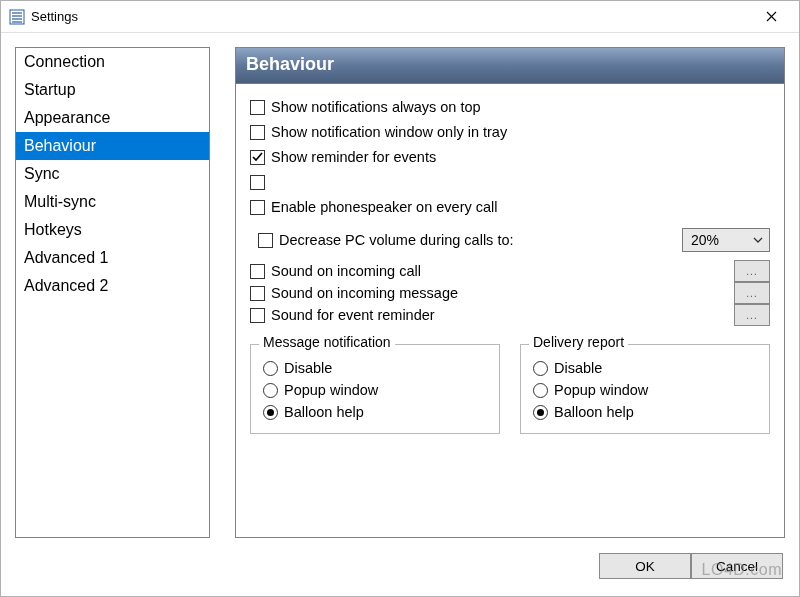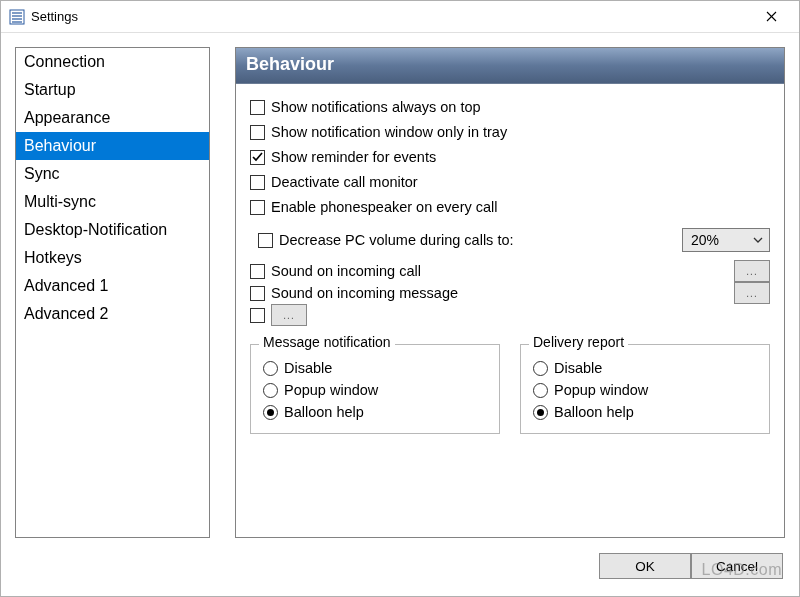--- a/index.html
+++ b/index.html
@@ -252,21 +252,20 @@
 
   <div class="content-area">
 
     <div class="sidebar">
       <div class="sidebar-item">Connection</div>
       <div class="sidebar-item">Startup</div>
       <div class="sidebar-item">Appearance</div>
       <div class="sidebar-item selected">Behaviour</div>
       <div class="sidebar-item">Sync</div>
       <div class="sidebar-item">Multi-sync</div>
-      <div class="sidebar-item">Desktop-Notification</div>
       <div class="sidebar-item">Hotkeys</div>
       <div class="sidebar-item">Advanced 1</div>
       <div class="sidebar-item">Advanced 2</div>
     </div>
 
     <div class="main">
       <div class="main-header">Behaviour</div>
       <div class="main-body">
 
         <div class="check-row">
@@ -289,21 +288,20 @@
                 <polyline points="1,5 4,8 10,1" fill="none" stroke="#000" stroke-width="1.6"></polyline>
               </svg>
           </span>
           <span>Show reminder for events</span>
         </div>
 
         <div class="check-row">
           <span class="checkbox">
             
           </span>
-          <span>Deactivate call monitor</span>
         </div>
 
         <div class="check-row">
           <span class="checkbox">
             
           </span>
           <span>Enable phonespeaker on every call</span>
         </div>
 
         <div class="volume-row">
@@ -332,20 +330,21 @@
             
           </span>
           <span class="label">Sound on incoming message</span>
           <div class="browse-btn">...</div>
         </div>
 
         <div class="sound-row">
           <span class="checkbox">
             
           </span>
+          <span class="label">Sound for event reminder</span>
           <div class="browse-btn">...</div>
         </div>
 
         <div class="groups">
 
           <div class="group">
             <span class="legend">Message notification</span>
             <div class="radio-row">
               <span class="radio"></span>
               <span>Disable</span>

